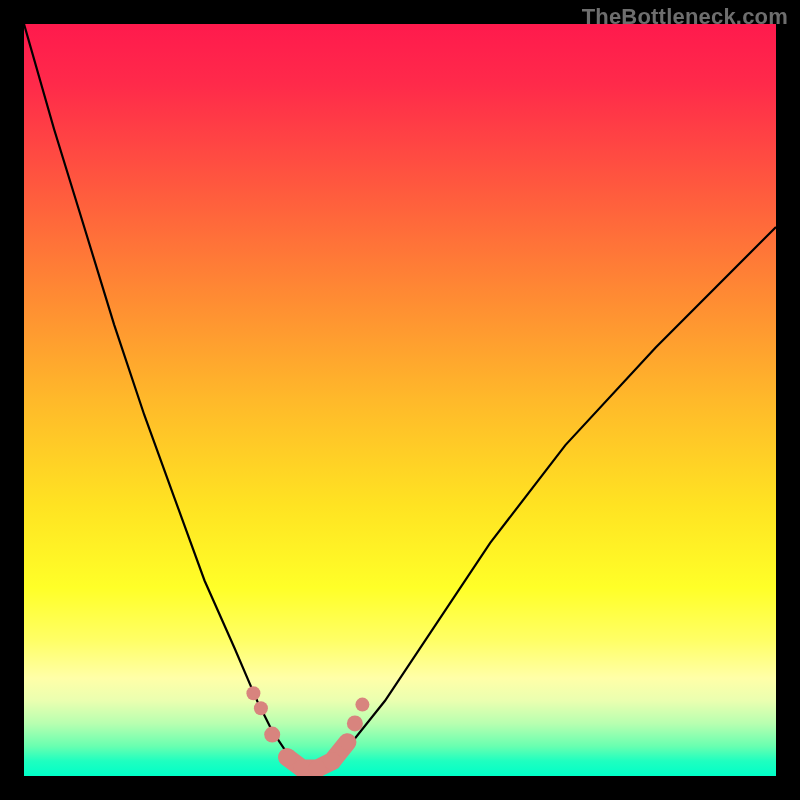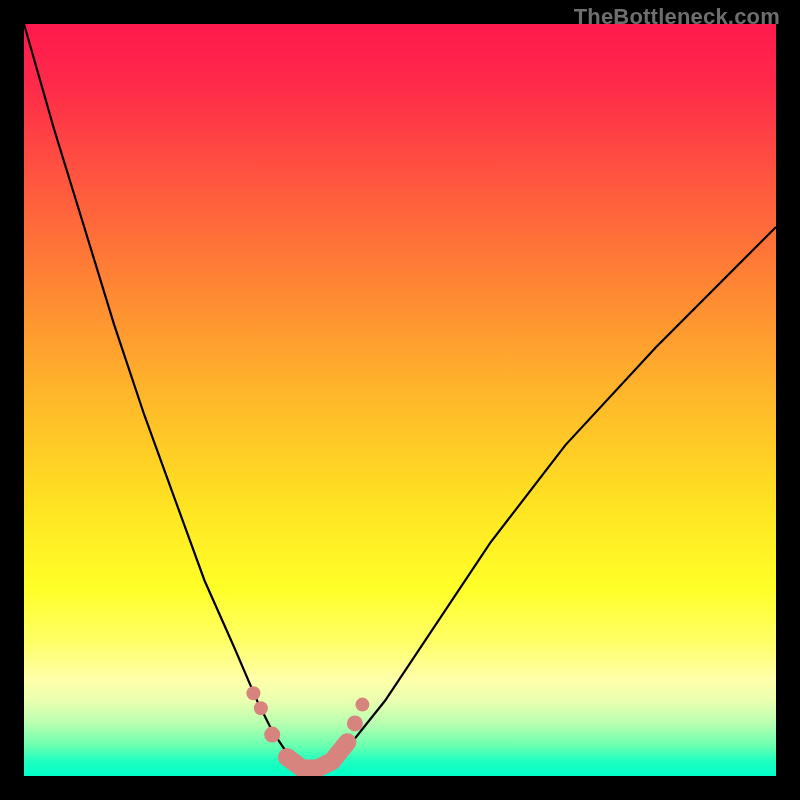--- a/index.html
+++ b/index.html
@@ -40,21 +40,21 @@
       #eaffb0 90%,
       #b8ffb0 93%,
       #6affb0 96%,
       #1fffc0 98%,
       #00ffc8 100%
     );
   }
   .watermark {
     position: absolute;
     top: 4px;
-    right: 20px;
+    right: 12px;
     font-family: Arial, Helvetica, sans-serif;
     font-size: 22px;
     font-weight: 600;
     color: #6e6e6e;
     letter-spacing: 0.2px;
     user-select: none;
   }
   svg.curve {
     position: absolute;
     inset: 0;

